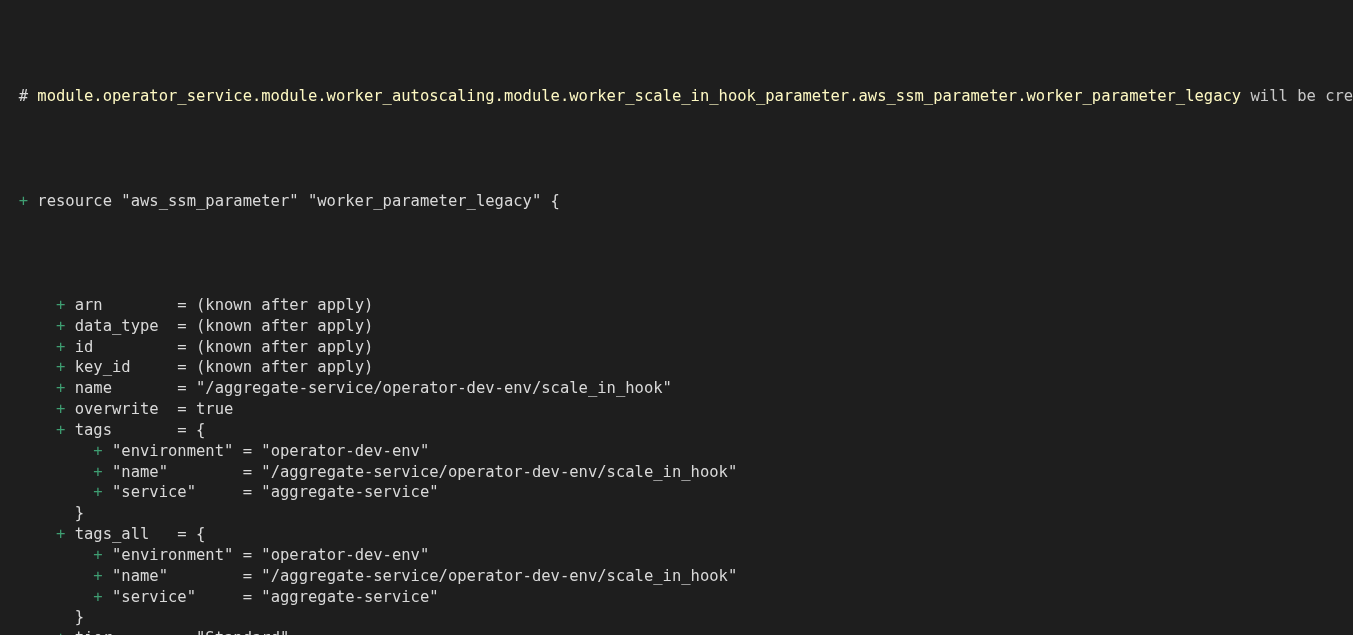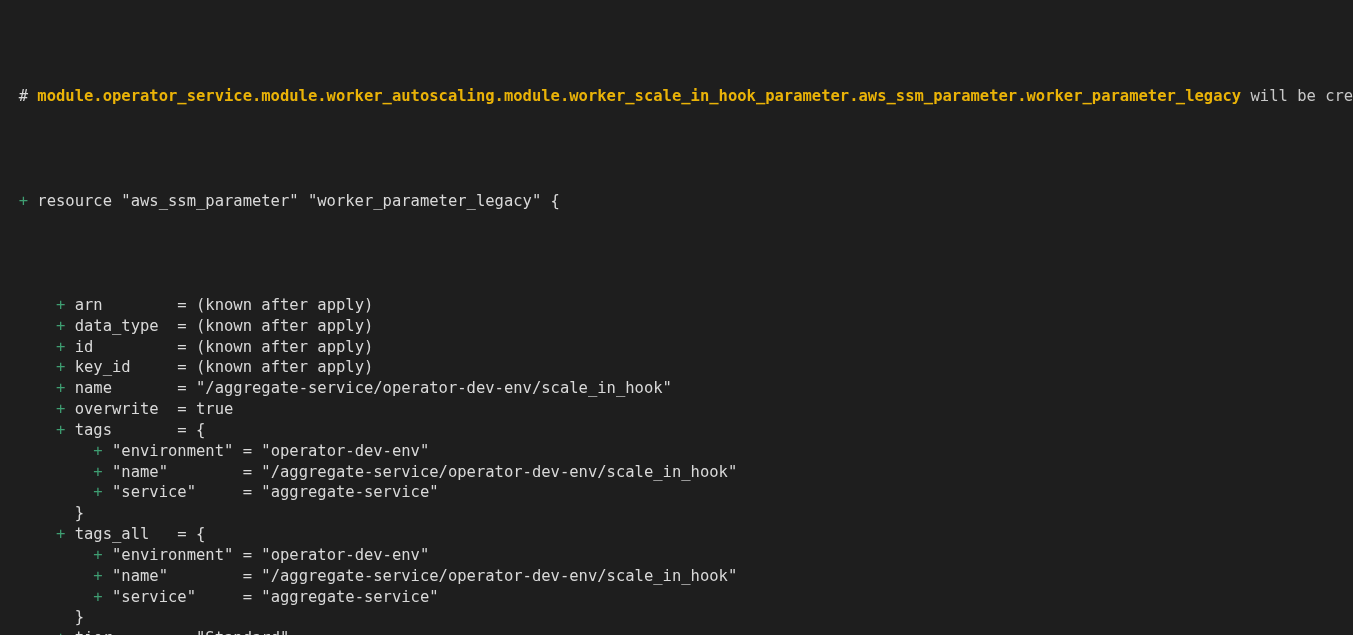--- a/index.html
+++ b/index.html
@@ -27,22 +27,22 @@
     box-sizing: border-box;
     white-space: pre;
     letter-spacing: 0px;
   }
   .line {
     height: 20.85px;
     white-space: pre;
     font-family: "DejaVu Sans Mono", "Liberation Mono", monospace;
   }
   .bold {
-    font-weight: bold;
-    color: #eab308;
+    font-weight: normal;
+    color: #fef9c3;
   }
   .plus {
     color: #3f9e72;
     font-weight: normal;
   }
   .txt {
     color: #d9d9d9;
   }
   .dim {
     color: #c8c8c8;

